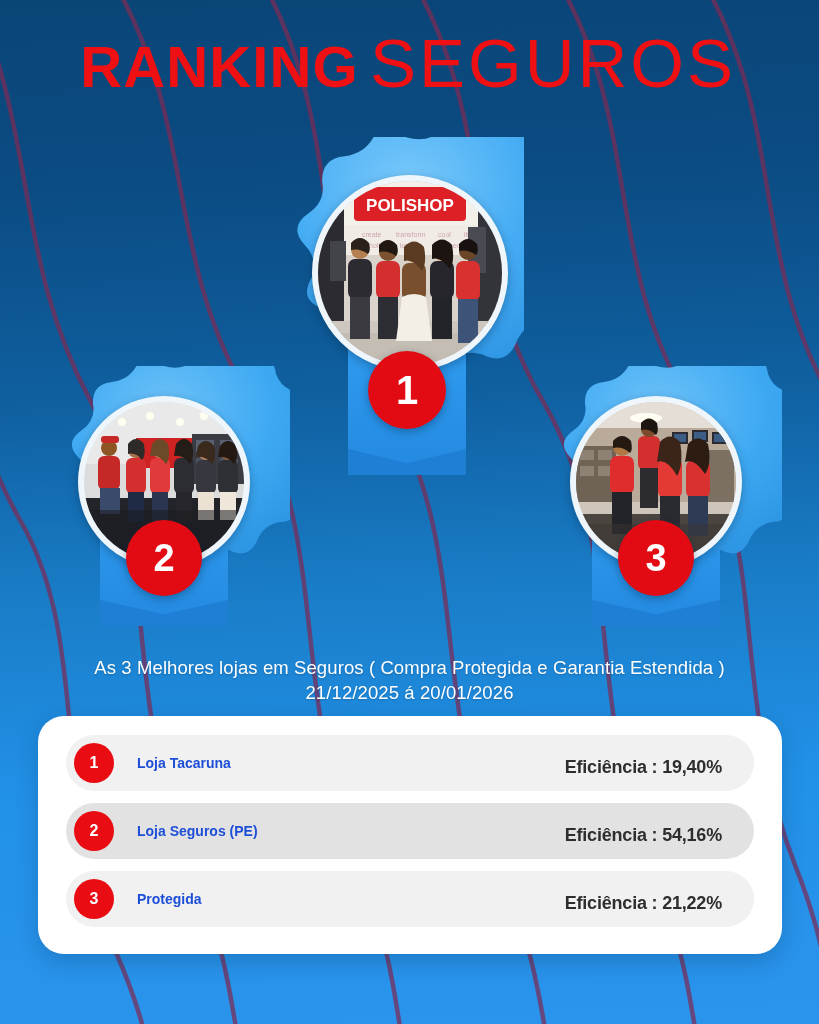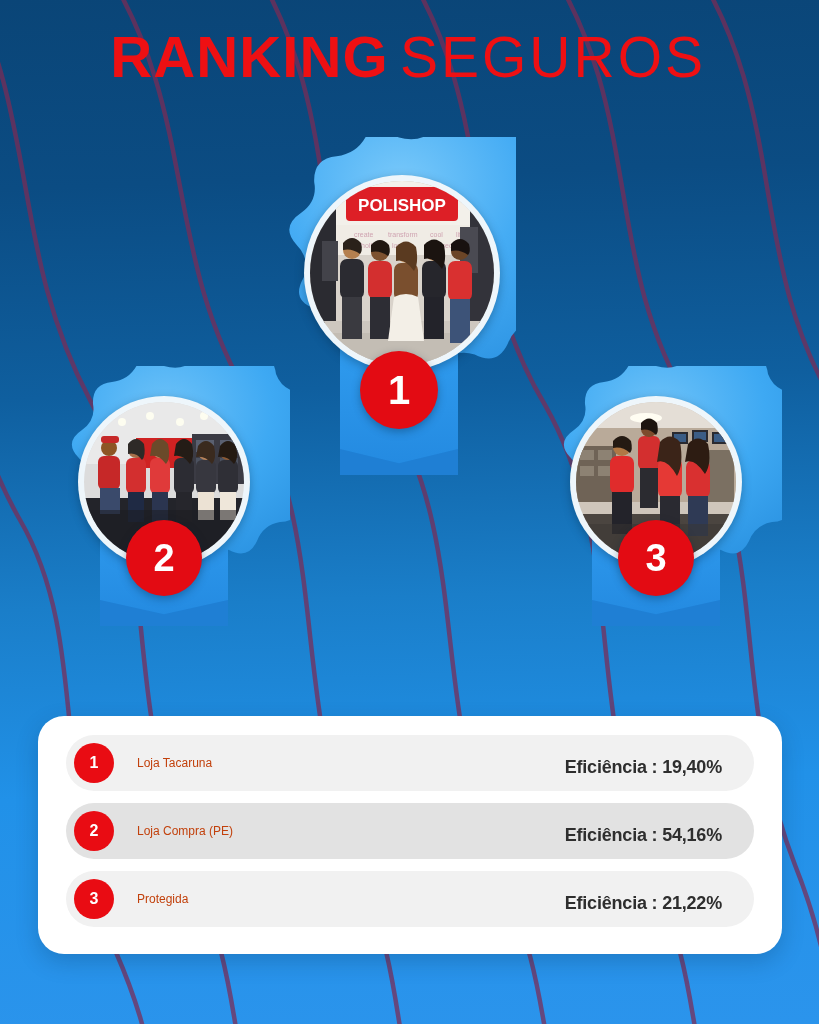--- a/index.html
+++ b/index.html
@@ -51,21 +51,21 @@
     font-size: 57px;
     letter-spacing: 1px;
     color: #ee1013;
     transform: scaleX(1.02);
     display: inline-block;
     vertical-align: baseline;
   }
   .title-light {
     font-family: "Liberation Sans Narrow", "Liberation Sans", sans-serif;
     font-weight: 400;
-    font-size: 57px;
+    font-size: 69px;
     letter-spacing: 3px;
     color: #ee1013;
     display: inline-block;
     vertical-align: baseline;
     margin-left: 14px;
   }
 
   
   .badge {
     position: absolute;
@@ -171,23 +171,23 @@
     color: #fff;
     display: flex;
     align-items: center;
     justify-content: center;
     font-size: 16px;
     font-weight: 700;
   }
   .row-name {
     position: absolute;
     left: 71px;
-    color: #c2410c;
-    font-size: 12px;
-    font-weight: 400;
+    color: #1d4ed8;
+    font-size: 14px;
+    font-weight: 700;
   }
   .row-score {
     position: absolute;
     right: 32px;
     color: #2e2e2e;
     font-size: 18px;
     font-weight: 700;
     letter-spacing: -0.2px;
     margin-top: 8px;
   }
@@ -359,21 +359,21 @@
           </g>
           <rect x="0" y="122" width="160" height="38" fill="#3a3531" opacity=".5"></rect>
         </svg>
       </div>
     </div>
     <div class="rank-circle" style="left:88px; top:154px; width:76px; height:76px; font-size:38px;">
       <span>3</span>
     </div>
   </div>
 
-  <div class="badge" style="left:280px; top:137px; width:236px; height:340px; z-index:3;text-decoration:underline;">
+  <div class="badge" style="left:288px; top:137px; width:236px; height:340px; z-index:3;text-decoration:underline;">
     <div class="ribbon" style="left:60px; top:210px; width:118px; height:128px; border-radius:4px;"></div>
     <svg class="rosette" width="236" height="272" viewBox="0 0 236 272">
       <defs>
         <radialGradient id="ros1" cx="38%" cy="26%" r="80%">
           <stop offset="0%" stop-color="#79c9fa"></stop>
           <stop offset="52%" stop-color="#45acf4"></stop>
           <stop offset="100%" stop-color="#2e95e4"></stop>
         </radialGradient>
       </defs>
       <g transform="translate(118,136) scale(1.18)">
@@ -437,37 +437,41 @@
             <rect x="140" y="118" width="20" height="44" fill="#3d5378"></rect>
           </g>
         </svg>
       </div>
     </div>
     <div class="rank-circle" style="left:80px; top:214px; width:78px; height:78px; font-size:40px;">
       <span>1</span>
     </div>
   </div>
 
+  <div class="subtitle">
+    <div>As 3 Melhores lojas em Seguros ( Compra Protegida e Garantia Estendida )</div>
+    <div>21/12/2025  á  20/01/2026</div>
+  </div>
 
   <div class="card">
     <div class="rows">
 
       <div class="row shade-a">
         <div class="row-rank">
           <span>1</span>
         </div>
         <div class="row-name">Loja Tacaruna</div>
         <div class="row-score">Eficiência : 19,40%</div>
       </div>
 
       <div class="row shade-b">
         <div class="row-rank">
           <span>2</span>
         </div>
-        <div class="row-name">Loja Compra (PE)</div>
+        <div class="row-name">Loja Seguros (PE)</div>
         <div class="row-score">Eficiência : 54,16%</div>
       </div>
 
       <div class="row shade-a">
         <div class="row-rank">
           <span>3</span>
         </div>
         <div class="row-name">Protegida</div>
         <div class="row-score">Eficiência : 21,22%</div>
       </div>

